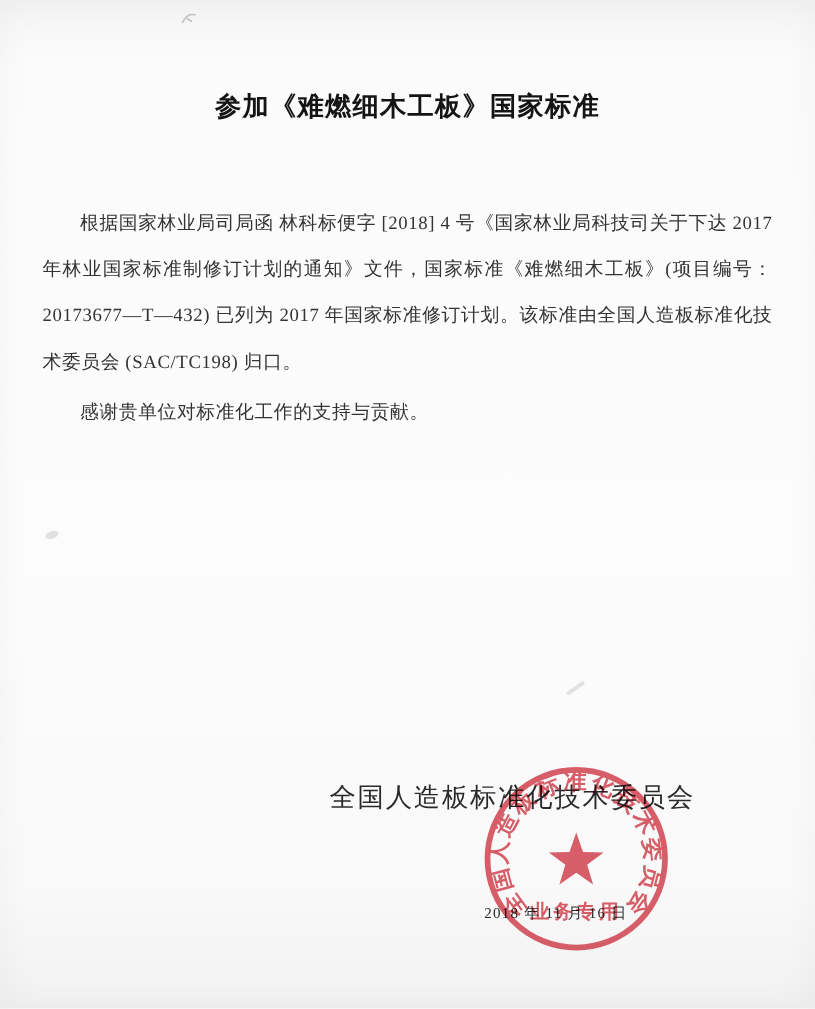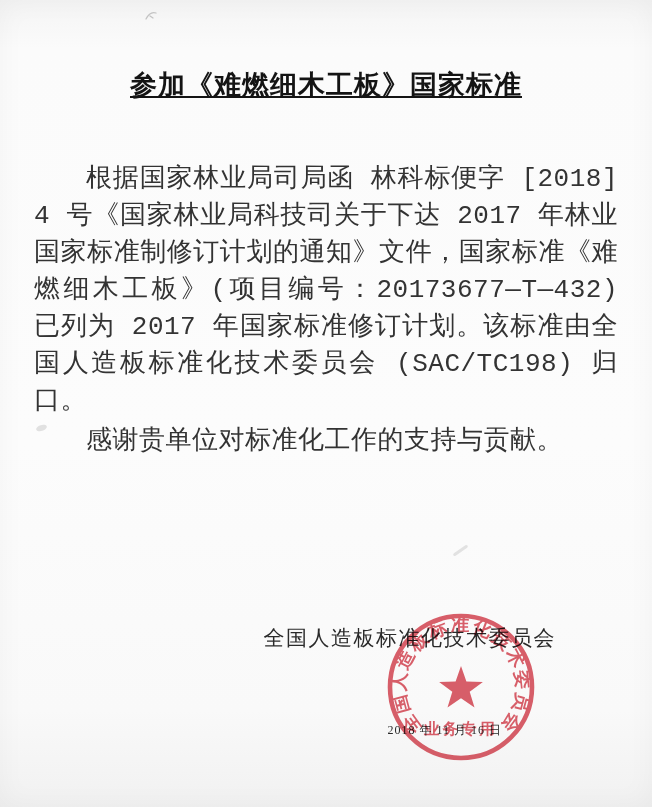--- a/index.html
+++ b/index.html
@@ -35,33 +35,31 @@
     transform: rotate(-35deg);
   }
 
   .title {
     padding-top: 66px;
     text-align: center;
     font-weight: 700;
     color: #141414;
   }
   .title .line {
-    font-size: 27px;
+    font-size: 21px;
     line-height: 39px;
     letter-spacing: 1px;
-    text-decoration: underline;
   }
 
   .body-text {
     margin: 56px 34px 0 34px;
-    font-size: 26px;
+    font-size: 15px;
     line-height: 37px;
     text-align: justify;
     color: #333333;
-    font-family: Liberation Mono, monospace;
   }
   .body-text p {
     margin: 0;
     text-indent: 2em;
     letter-spacing: 0.5px;
   }
   .body-text p.para-2 { margin-top: 18px; }
   .body-text p.para-3 { margin-top: 3px; }
 
   .sig-org {

